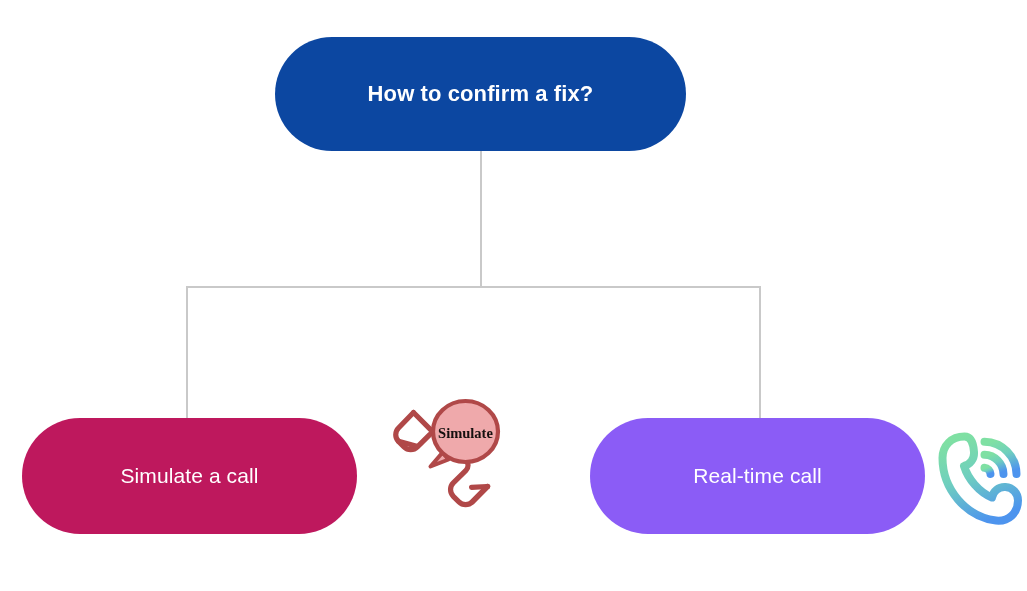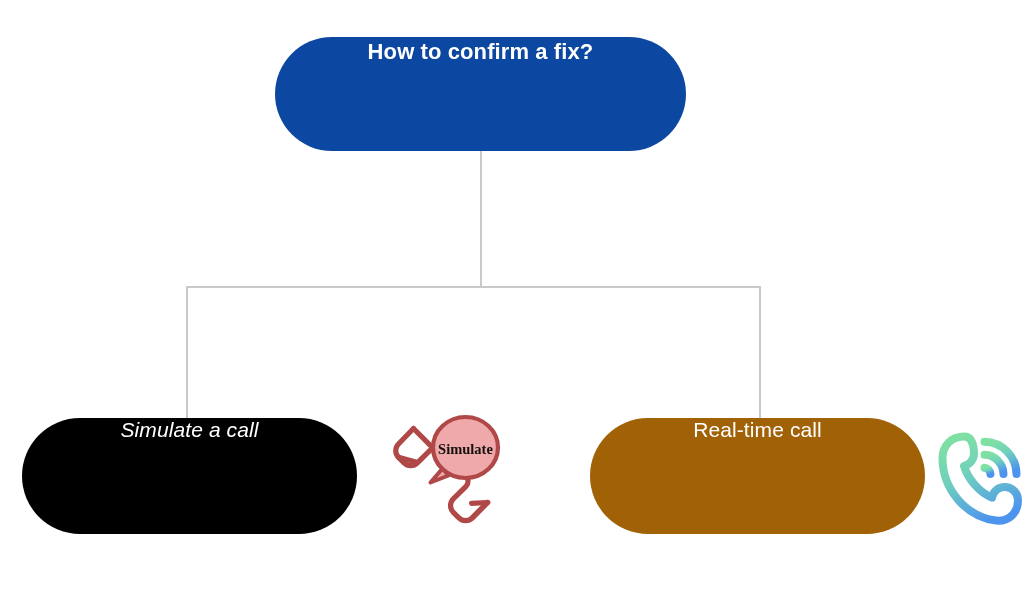--- a/index.html
+++ b/index.html
@@ -26,21 +26,21 @@
     top: 0;
     width: 1027px;
     height: 591px;
     pointer-events: none;
   }
 
   
   .node {
     position: absolute;
     display: flex;
-    align-items: flex-start;
+    align-items: center;
     justify-content: center;
     box-sizing: border-box;
     text-align: center;
     color: #ffffff;
   }
   .node-root {
     left: 275px;
     top: 37px;
     width: 411px;
     height: 114px;
@@ -73,21 +73,21 @@
     display: block;
     padding: 0 18px;
   }
 
   
   .icon-wrap {
     position: absolute;
   }
   .icon-simulate-call {
     left: 386px;
-    top: 412px;
+    top: 396px;
     width: 118px;
     height: 132px;
   }
   .icon-realtime-call {
     left: 937px;
     top: 427px;
     width: 90px;
     height: 100px;
   }
   .bubble-text {
@@ -113,21 +113,21 @@
       <line x1="760" y1="287" x2="760" y2="419"></line>
     </g>
   </svg>
 
   <div class="node node-root" style="background: rgb(12, 71, 161); color: rgb(255, 255, 255);">
     <span class="node-label">
       <span>How to confirm a fix?</span><br>
     </span>
   </div>
 
-  <div class="node node-leaf node-leaf-left" style="background: #000000; color: rgb(255, 255, 255); font-style: italic;">
+  <div class="node node-leaf node-leaf-left" style="background: #be185d; color: rgb(255, 255, 255);">
     <span class="node-label">Simulate a call</span>
   </div>
 
   <div class="icon-wrap icon-simulate-call">
     <svg viewBox="0 0 118 132" width="118" height="132">
 
       <g fill="none" stroke="#b04848" stroke-width="5.2" stroke-linecap="round" stroke-linejoin="round">
         <path d="M27.5 16.5
                  L12.5 32.0
                  a9.5 9.5 0 0 0 0 13.4
@@ -152,21 +152,21 @@
                  L30.7 50.3"></path>
       </g>
 
       <path d="M56.5 56.5 L44.5 70.5 L62.5 63.5 Z" fill="#efa9ab" stroke="#b04848" stroke-width="4" stroke-linejoin="round"></path>
 
       <ellipse cx="79.5" cy="35.5" rx="32.5" ry="30.5" fill="#efa9ab" stroke="#b04848" stroke-width="4.2"></ellipse>
       <text class="bubble-text" x="79.5" y="41.5" font-size="14.5" text-anchor="middle">Simulate</text>
     </svg>
   </div>
 
-  <div class="node node-leaf node-leaf-right" style="background: #a16207; color: rgb(255, 255, 255);">
+  <div class="node node-leaf node-leaf-right" style="background: #8b5cf6; color: rgb(255, 255, 255);">
     <span class="node-label">Real-time call</span>
   </div>
 
   <div class="icon-wrap icon-realtime-call">
     <svg viewBox="0 0 90 100" width="90" height="100">
       <defs>
         <linearGradient id="phoneGrad" x1="0.25" y1="0" x2="0.6" y2="1">
           <stop offset="0%" stop-color="#7fe0a3"></stop>
           <stop offset="45%" stop-color="#6fcfbe"></stop>
           <stop offset="100%" stop-color="#4d94ee"></stop>

